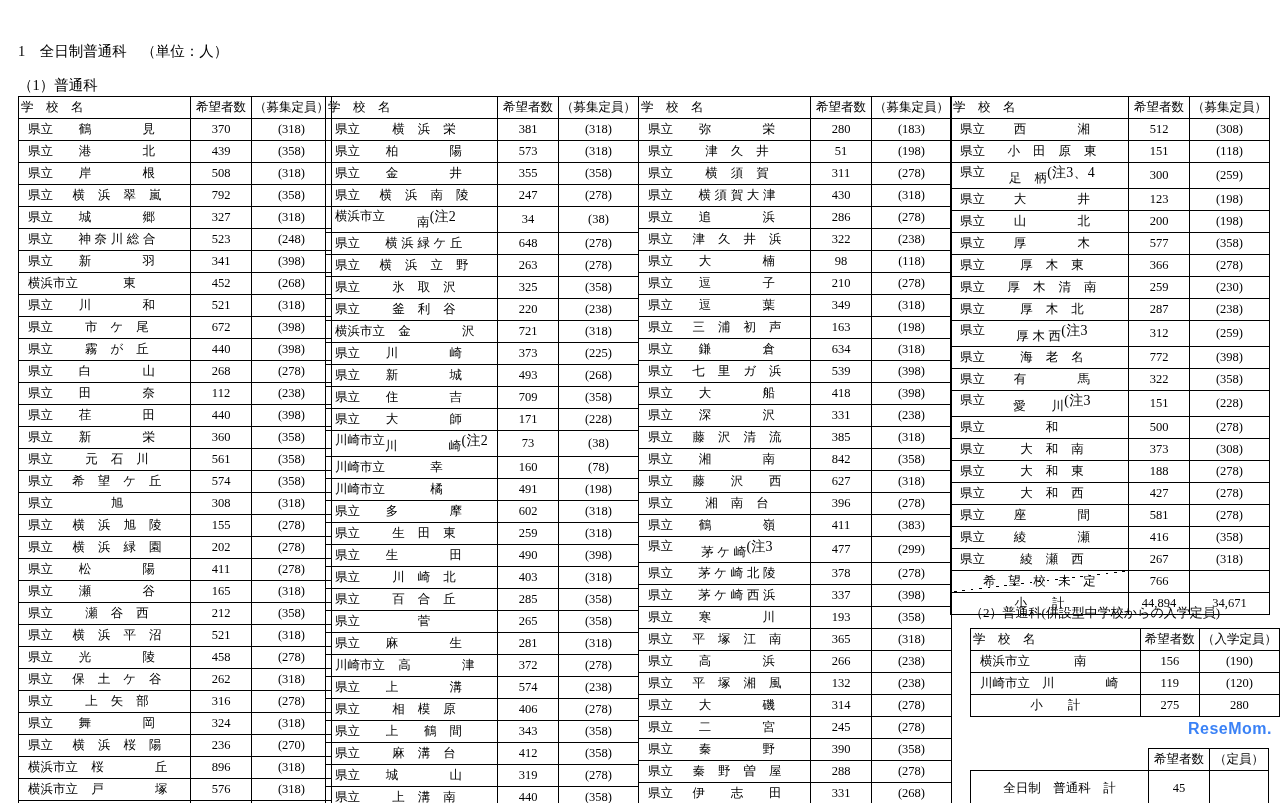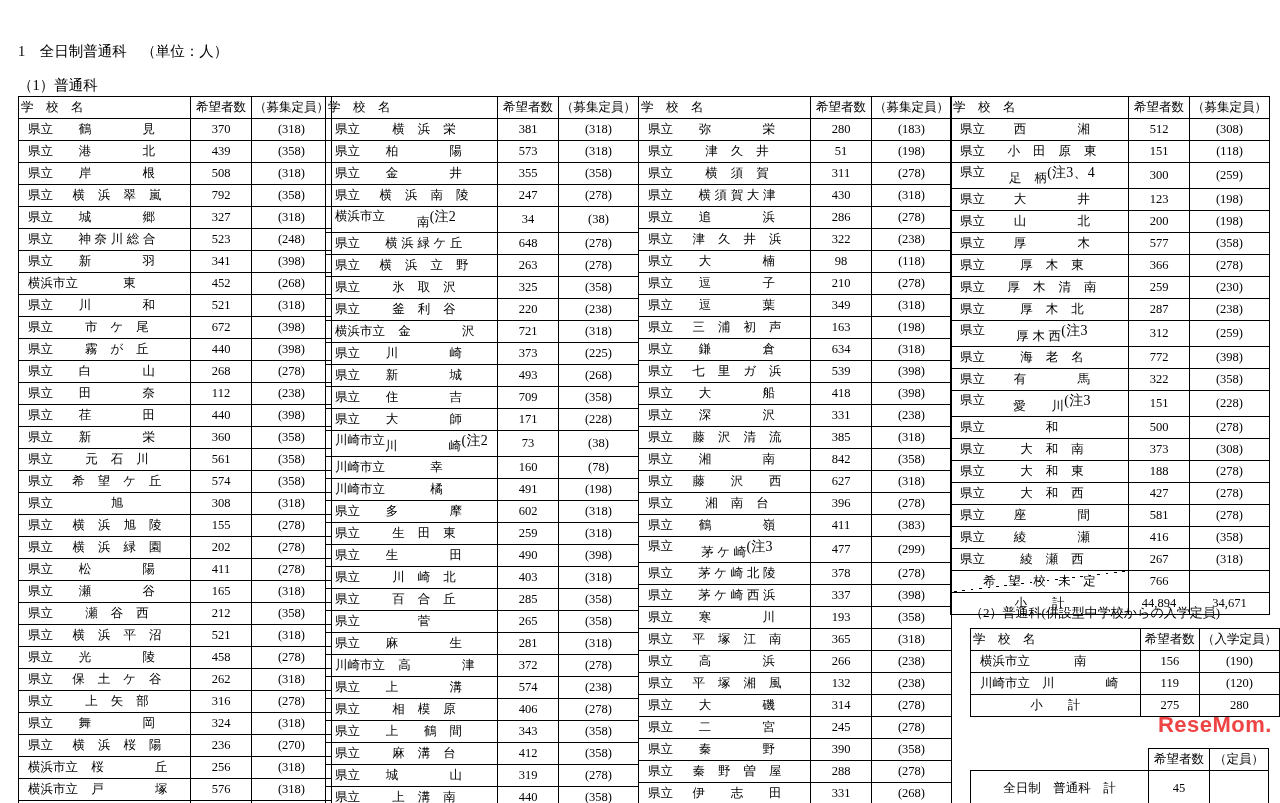--- a/index.html
+++ b/index.html
@@ -40,21 +40,21 @@
 
   
   .sect2{position:absolute;left:970px;}
   .diag{position:relative;margin-top:36px;}
   .diag:after{
     content:"";position:absolute;left:0;top:0;width:100%;height:100%;
     background:linear-gradient(to right bottom,transparent 49.6%,#000 49.6%,#000 50.4%,transparent 50.4%);
   }
   .smallnote{font-size:13px;}
   .wm{position:absolute;right:8px;bottom:4px;font-family:"Liberation Sans",sans-serif;
-      font-size:22px;color:#ef4444;font-weight:bold;letter-spacing:0.5px;}
+      font-size:16px;color:#3b82f6;font-weight:bold;letter-spacing:0.5px;}
   .center{text-align:center;}
 </style>
 </head>
 <body>
 
 <div class="page">
 
   <div class="hdr">1　全日制普通科　（単位：人）</div>
   <div class="sub">（1）普通科</div>
 
@@ -361,21 +361,21 @@
             <td class="num">236</td>
             <td class="cap">(270)</td>
           </tr>
           <tr>
             <td>
               <div class="nm">
                 <span class="pre">横浜市立</span>
                 <span class="body">桜　　　　丘</span>
               </div>
             </td>
-            <td class="num">256</td>
+            <td class="num">896</td>
             <td class="cap">(318)</td>
           </tr>
           <tr>
             <td>
               <div class="nm">
                 <span class="pre">横浜市立</span>
                 <span class="body">戸　　　　塚</span>
               </div>
             </td>
             <td class="num">576</td>

